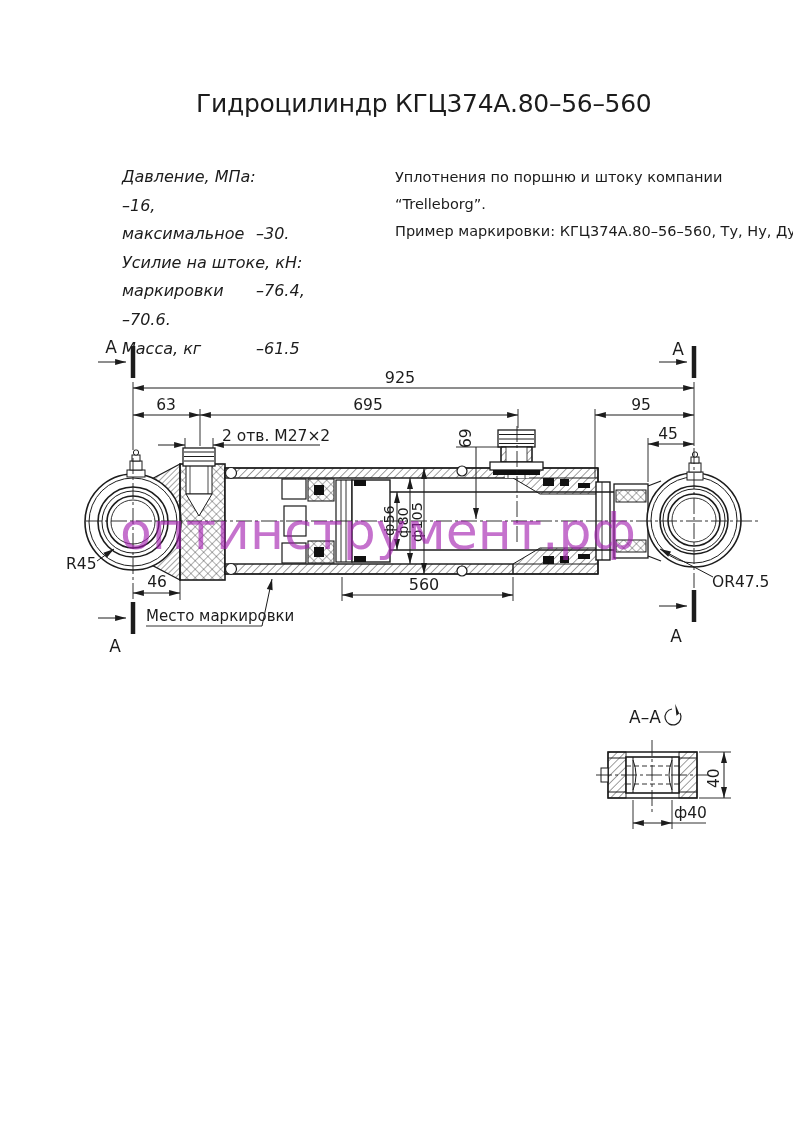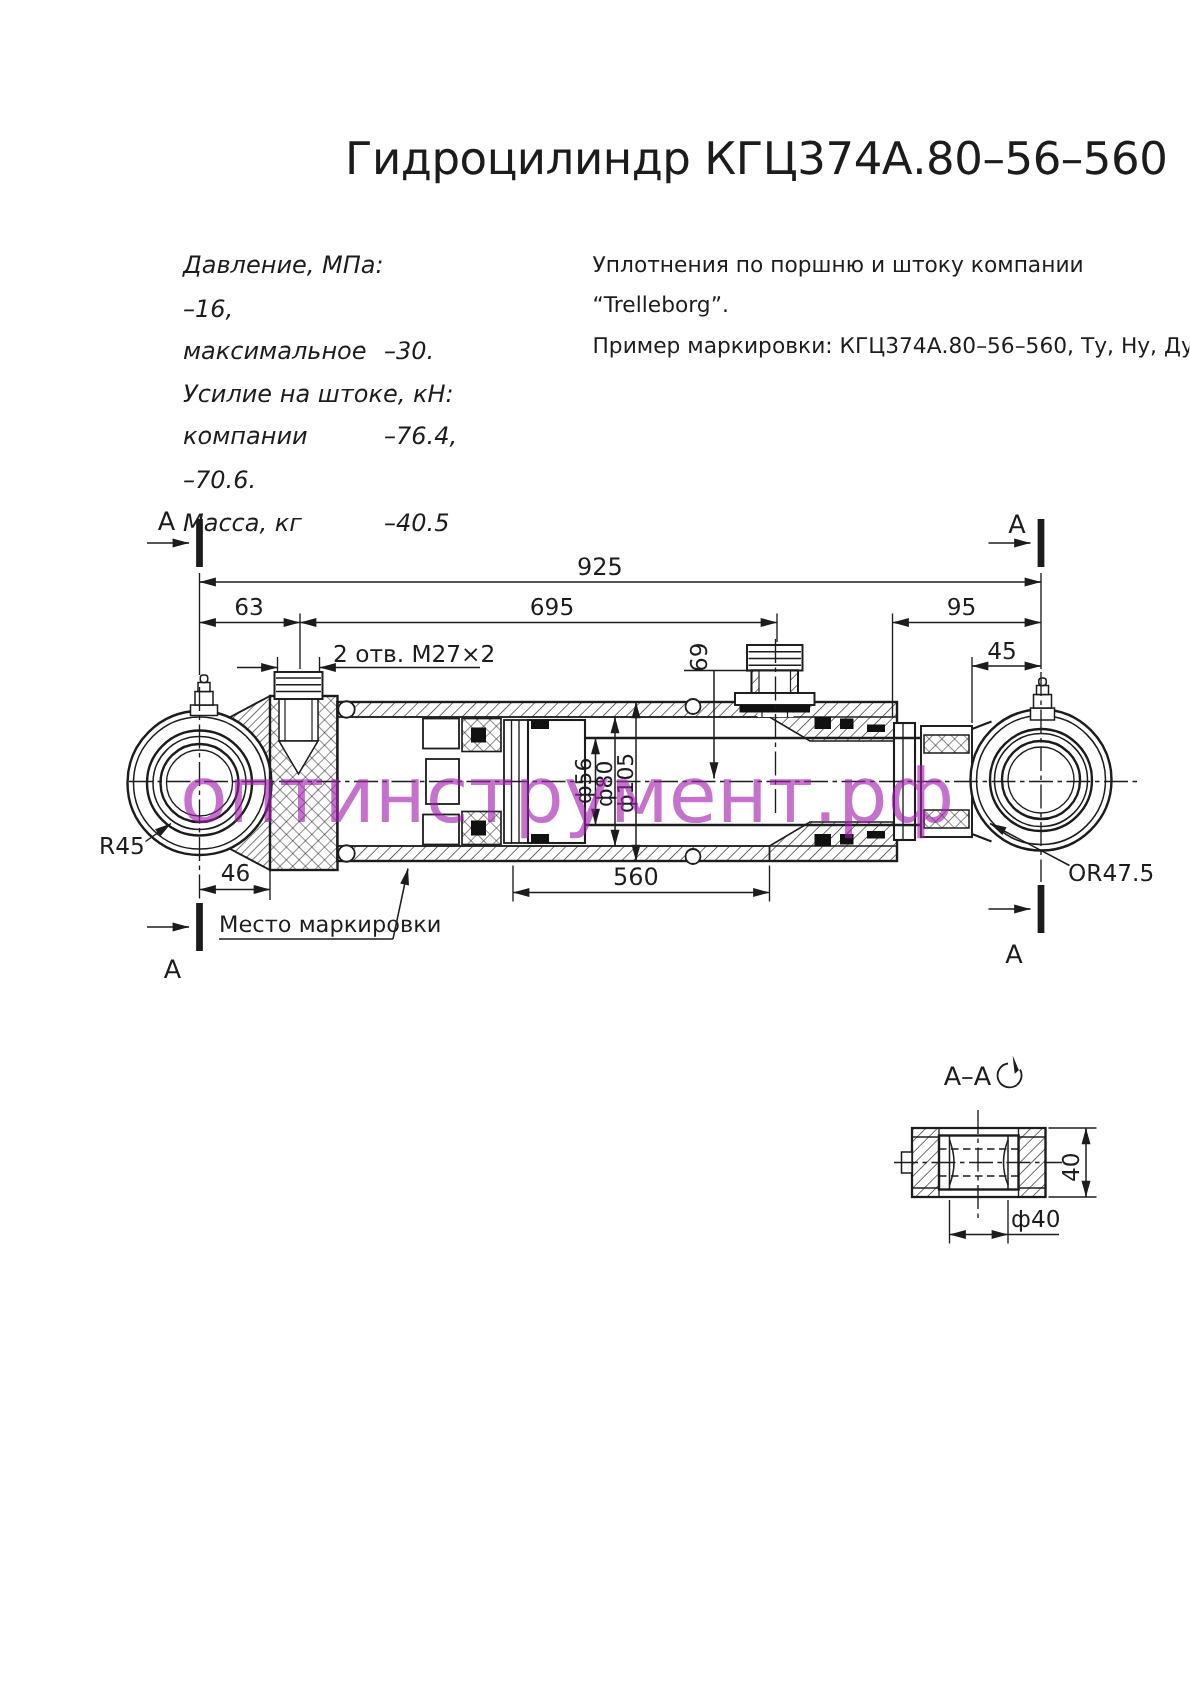--- a/index.html
+++ b/index.html
@@ -1,18 +1,18 @@
 <!DOCTYPE html>
 <html><head>
 <meta charset="utf-8">
 <style>
   html,body{margin:0;padding:0;background:#fff;}
   #page{position:relative;width:793px;height:1123px;background:#ffffff;overflow:hidden;
         font-family:"DejaVu Sans",sans-serif;color:#1c1c1c;}
-  #title{position:absolute;left:230px;top:89px;font-size:30px;letter-spacing:-0.3px;white-space:nowrap;}
+  #title{position:absolute;left:196px;top:89px;font-size:25px;letter-spacing:-0.3px;white-space:nowrap;}
   #specs{position:absolute;left:122px;top:163px;font-size:16px;line-height:28.6px;font-style:italic;}
   .spec-row{display:flex;white-space:nowrap;}
   .spec-label{display:inline-block;width:134px;}
   .spec-value{display:inline-block;}
   #notes{position:absolute;left:395px;top:164px;font-size:14.5px;line-height:27.2px;white-space:nowrap;}
   #footer{position:absolute;left:103px;top:939px;font-size:14.5px;white-space:nowrap;}
   #watermark{position:absolute;left:120px;top:501px;font-size:52px;color:#a21caf;opacity:0.62;
              white-space:nowrap;letter-spacing:0px;pointer-events:none;}
   svg{position:absolute;left:0;top:0;}
   .t{font-family:"DejaVu Sans",sans-serif;fill:#1c1c1c;}
@@ -34,29 +34,29 @@
       </div>
     <div class="spec-row">
         <span class="spec-label">максимальное</span>
         <span class="spec-value">–30.</span>
       </div>
     <div class="spec-row">
         <span class="spec-label">Усилие на штоке, кН:</span>
         <span class="spec-value"></span>
       </div>
     <div class="spec-row">
-        <span class="spec-label">компании</span>
+        <span class="spec-label">маркировки</span>
         <span class="spec-value">–76.4,</span>
       </div>
     <div class="spec-row">
         <span class="spec-value">–70.6.</span>
       </div>
     <div class="spec-row">
         <span class="spec-label">Масса, кг</span>
-        <span class="spec-value">–40.5</span>
+        <span class="spec-value">–61.5</span>
       </div>
   </div>
 
   <div id="notes">
     <div>Уплотнения по поршню и штоку компании</div>
     <div>“Trelleborg”.</div>
     <div>Пример маркировки: КГЦ374А.80–56–560, Ту, Ну, Ду.</div>
   </div>
 
   <svg width="793" height="1123" viewBox="0 0 793 1123">

